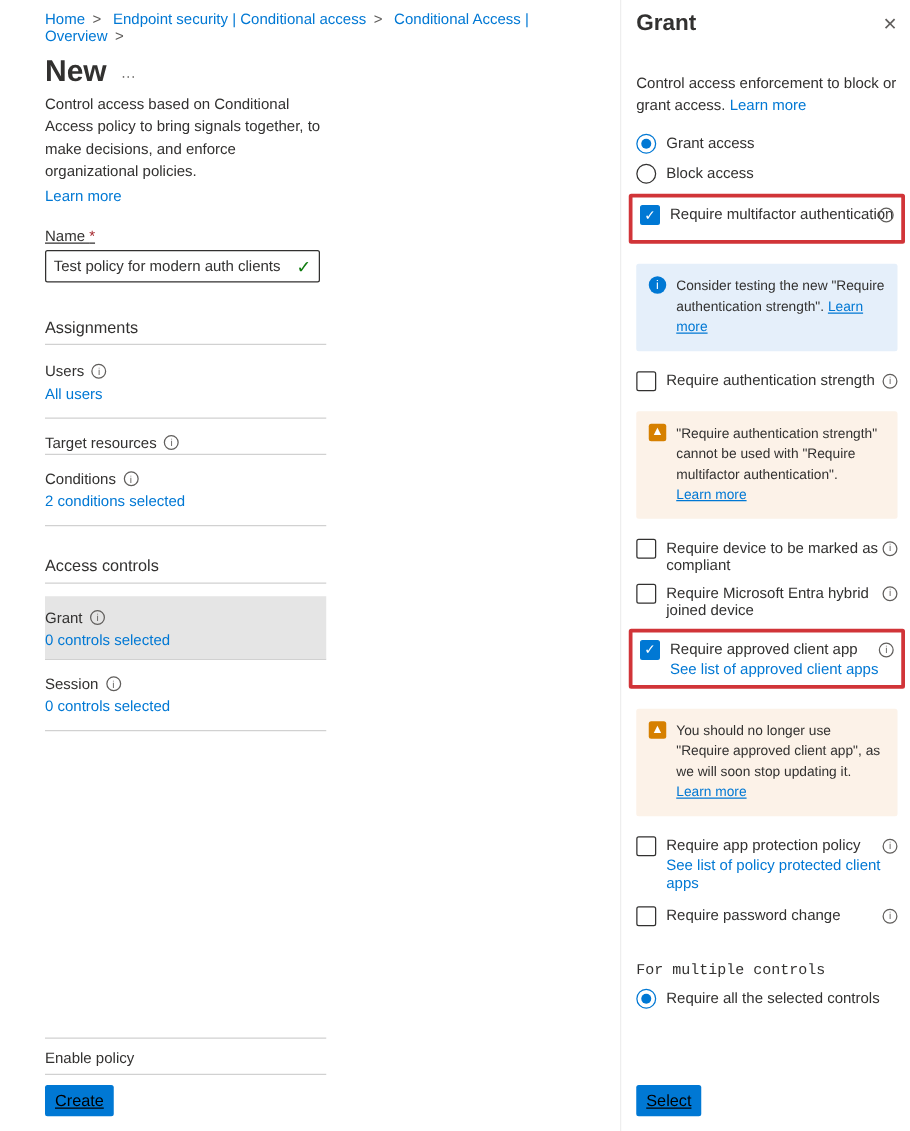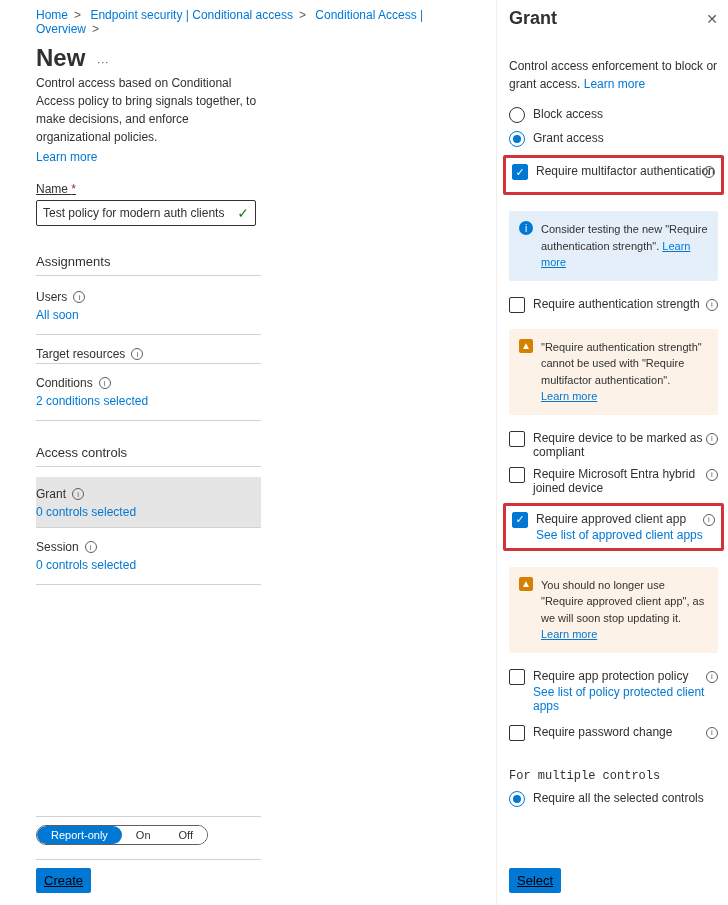--- a/index.html
+++ b/index.html
@@ -279,21 +279,21 @@
     <span class="check">✓</span>
   </div>
 
   <div class="section-title">Assignments</div>
   <hr class="hr-wide">
 
   <div class="row">
     <span>Users</span>
     <span class="info-icon">i</span>
   </div>
-  <a class="row-link">All soon</a>
+  <a class="row-link">All users</a>
   <hr class="mini-hr">
 
   <div class="row">
     <span>Target resources</span>
     <span class="info-icon">i</span>
   </div>
   <hr class="mini-hr">
 
   <div class="row">
     <span>Conditions</span>
@@ -316,48 +316,44 @@
 
   <div class="row">
     <span>Session</span>
     <span class="info-icon">i</span>
   </div>
   <a class="row-link">0 controls selected</a>
   <hr class="mini-hr">
 
   <div class="bottom-bar">
     <hr class="mini-hr">
-    <div class="toggle-group">
-      <div class="toggle-opt active">Report-only</div>
-      <div class="toggle-opt">On</div>
-      <div class="toggle-opt">Off</div>
-    </div>
+    <div class="enable-lbl">Enable policy</div>
     <hr class="mini-hr">
     <button class="btn-primary">Create</button>
   </div>
 </div>
 
 <div class="right-panel">
   <div class="panel-header">
     <h2>Grant</h2>
     <span class="close-x">✕</span>
   </div>
 
   <div class="panel-desc">
     <span>Control access enforcement to block or grant access.</span>
     <a>Learn more</a>
   </div>
 
   <div class="radio-row">
+    <span class="radio checked"></span>
+    <span class="ctrl-label">Grant access</span>
+  </div>
+  <div class="radio-row">
     <span class="radio"></span>
     <span class="ctrl-label">Block access</span>
-  </div>
-  <div class="radio-row">
-    <span class="radio checked"></span>
-    <span class="ctrl-label">Grant access</span>
   </div>
 
   <div class="highlight-red">
     <div class="check-row">
       <span class="checkbox checked">✓</span>
       <span class="ctrl-label">Require multifactor authentication</span>
       <span class="info-icon info-right">i</span>
     </div>
   </div>
 

